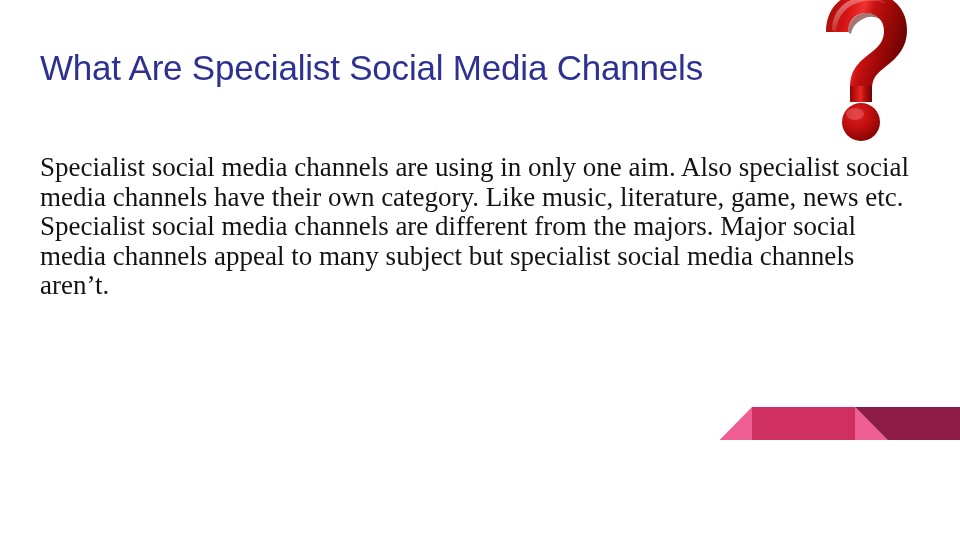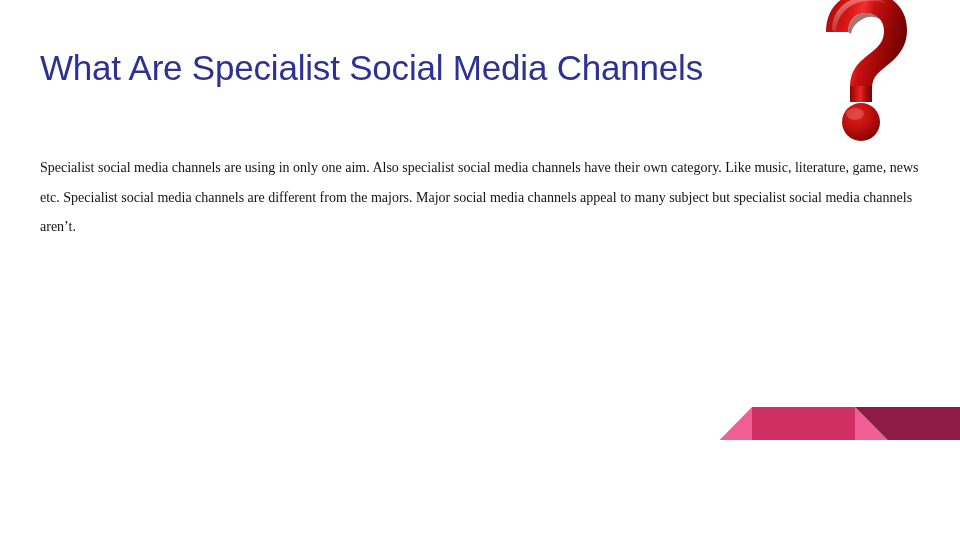--- a/index.html
+++ b/index.html
@@ -37,21 +37,21 @@
     white-space: nowrap;
   }
 
   
   .body-text {
     position: absolute;
     left: 40px;
     top: 153px;
     width: 880px;
     font-family: "Liberation Serif", serif;
-    font-size: 14px;
+    font-size: 27px;
     font-weight: 400;
     line-height: 29.5px;
     color: #131313;
     text-align: left;
   }
 
   
   .qmark-wrap {
     position: absolute;
     left: 812px;

